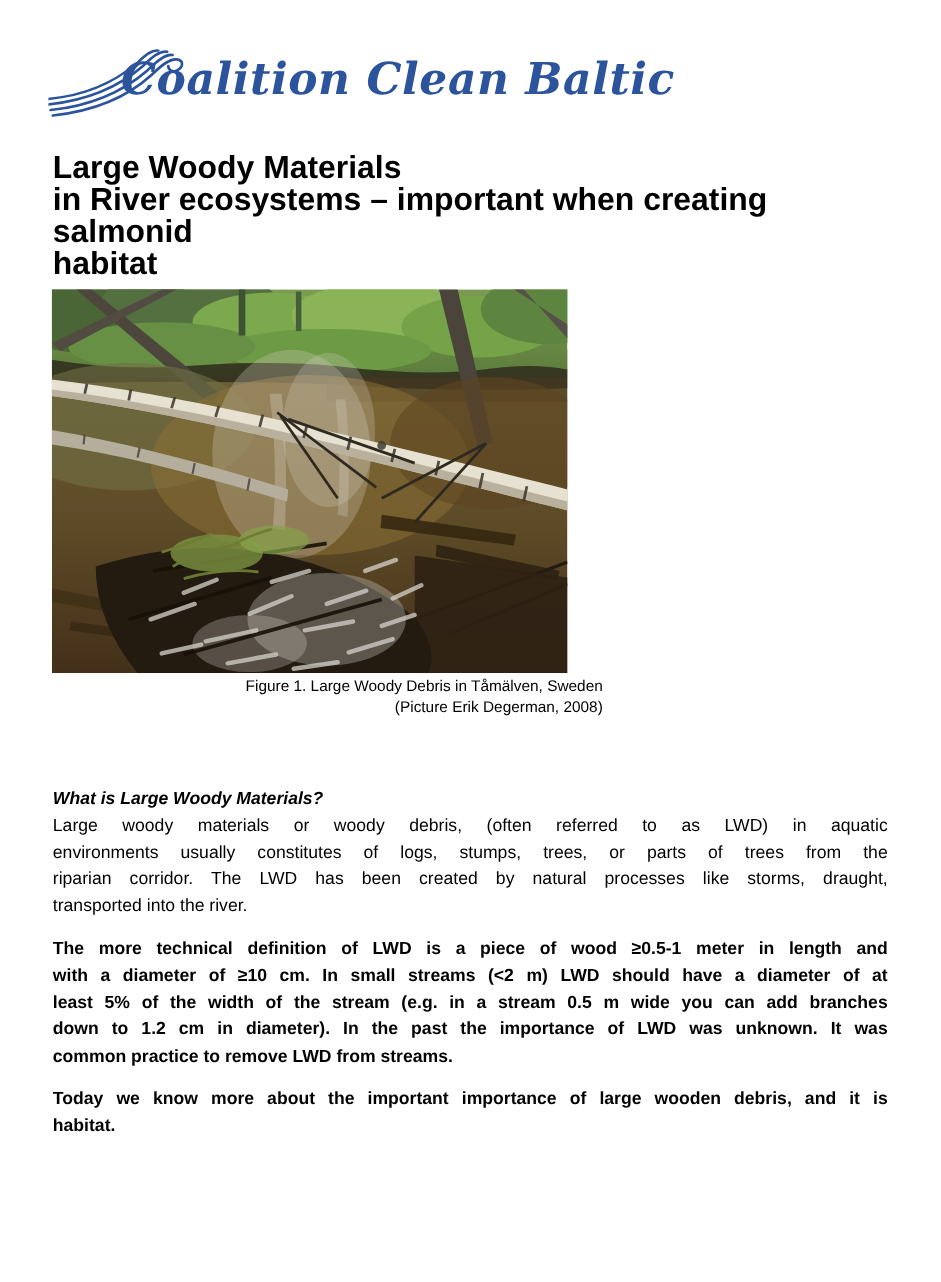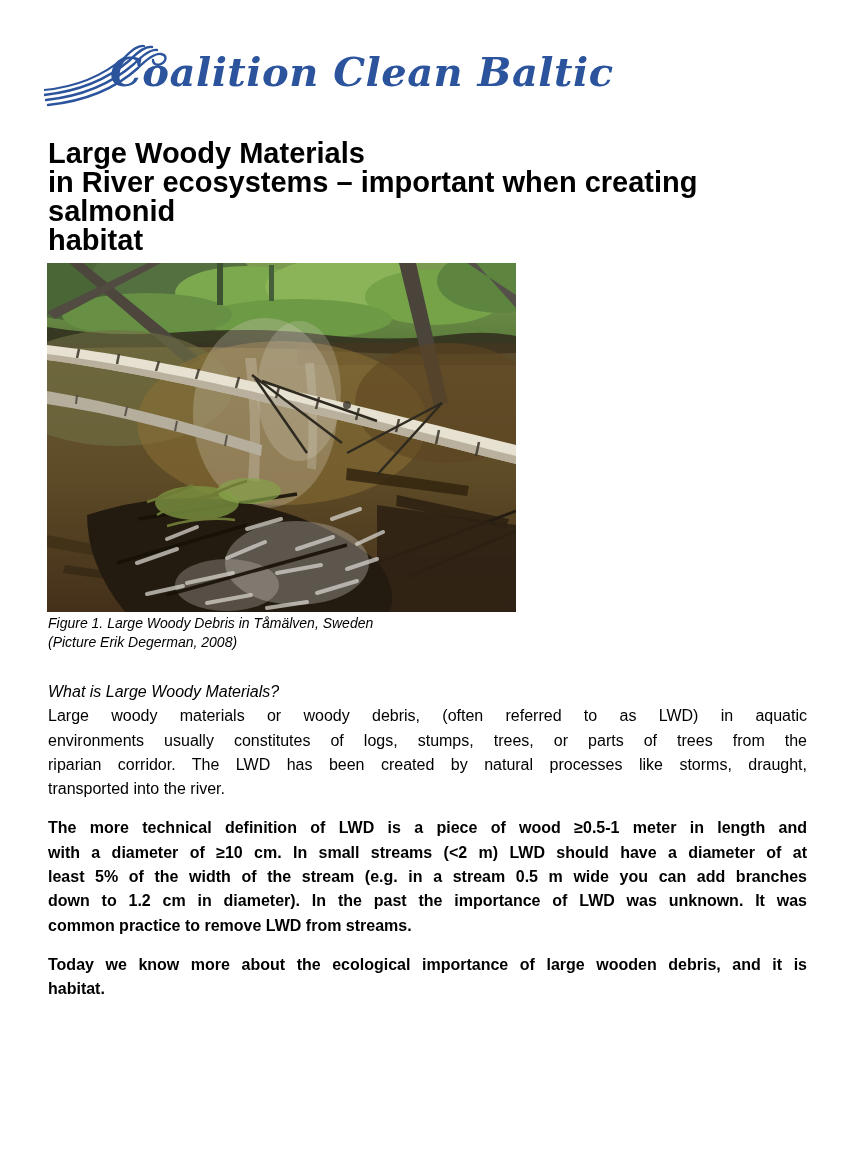--- a/index.html
+++ b/index.html
@@ -68,39 +68,40 @@
     overflow: hidden;
   }
   .photo svg { display: block; }
 
   
   .caption {
     position: absolute;
     left: 48px;
     top: 614px;
     width: 500px;
-    font-style: italic;
     font-size: 14px;
     line-height: 19px;
     color: #000;
+    text-align: right;
   }
 
   
   .article {
     position: absolute;
     left: 48px;
     top: 680px;
     width: 759px;
     font-size: 16px;
     line-height: 24.3px;
     color: #000;
   }
   .subhead {
-    font-weight: normal;
+    font-weight: bold;
     font-style: italic;
+    margin-top: 35px;
   }
   .para { margin: 0; }
   .para + .para { margin-top: 15px; font-weight: bold; }
   .jline {
     text-align: justify;
     text-align-last: justify;
   }
   .lastline {
     text-align: left;
   }
@@ -268,18 +269,18 @@
 
     <div class="para">
       <div class="jline">The more technical definition of LWD is a piece of wood ≥0.5-1 meter in length and</div>
       <div class="jline">with a diameter of ≥10 cm. In small streams (&lt;2 m) LWD should have a diameter of at</div>
       <div class="jline">least 5% of the width of the stream (e.g. in a stream 0.5 m wide you can add branches</div>
       <div class="jline">down to 1.2 cm in diameter). In the past the importance of LWD was unknown. It was</div>
       <div class="lastline">common practice to remove LWD from streams.</div>
     </div>
 
     <div class="para">
-      <div class="jline">Today we know more about the ecological importance of large wooden debris, and it is</div>
+      <div class="jline">Today we know more about the important importance of large wooden debris, and it is</div>
       <div class="lastline">habitat.</div>
     </div>
   </div>
 
 </div>
 
 </body></html>

